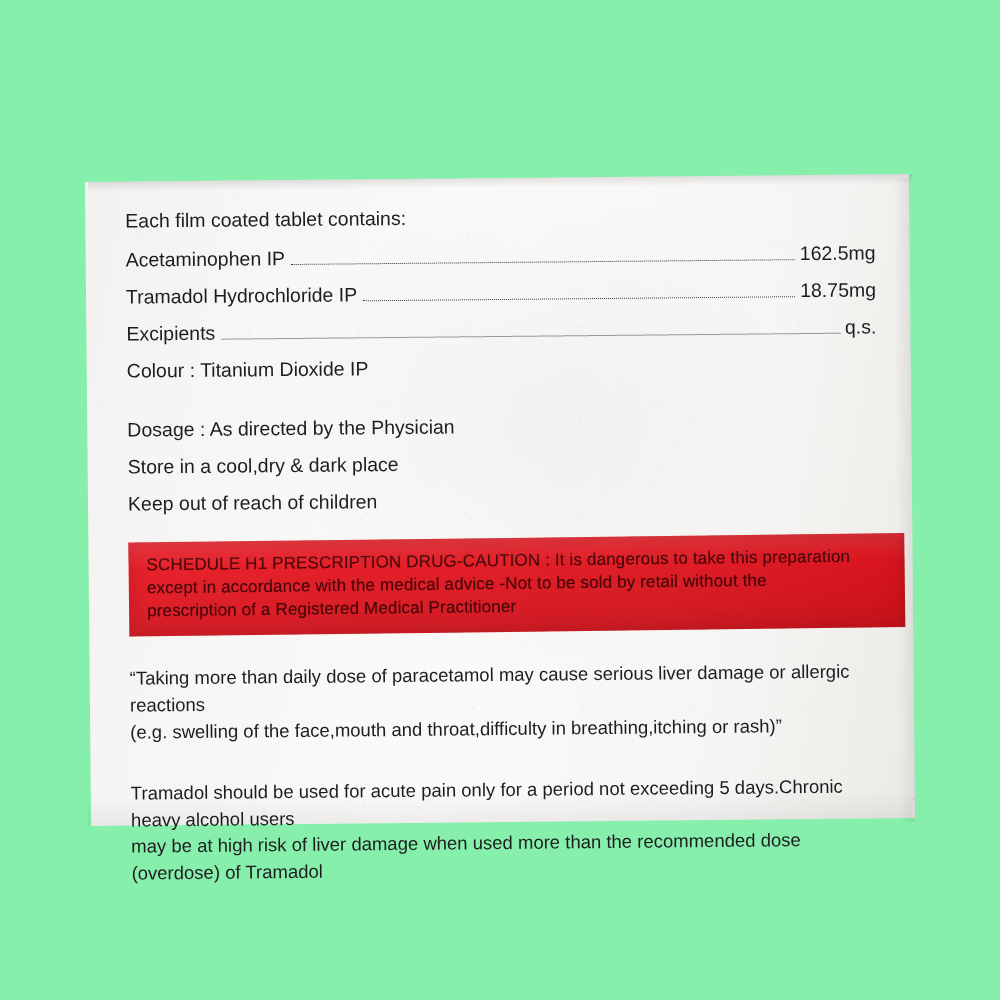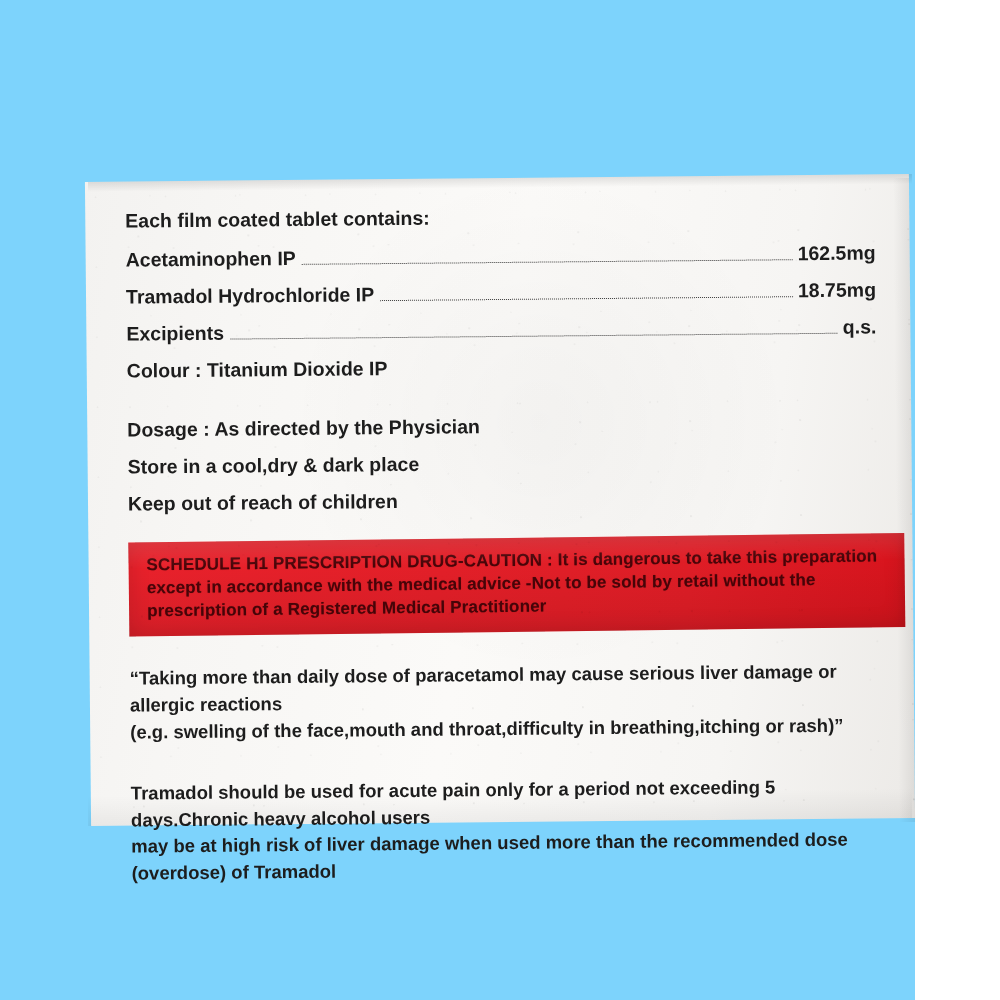--- a/index.html
+++ b/index.html
@@ -7,24 +7,23 @@
     padding: 0;
     width: 1000px;
     height: 1000px;
     background: #ffffff;
     font-family: "Liberation Sans", sans-serif;
     overflow: hidden;
   }
 
   #page {
     position: relative;
-    width: 915px;
+    width: 1000px;
     height: 1000px;
-    background: #7dd3fc;
-    font-weight: bold;
+    background: #86efac;
   }
 
   
   .panel {
     position: absolute;
     left: 88px;
     top: 178px;
     width: 824px;
     height: 644px;
     background:

